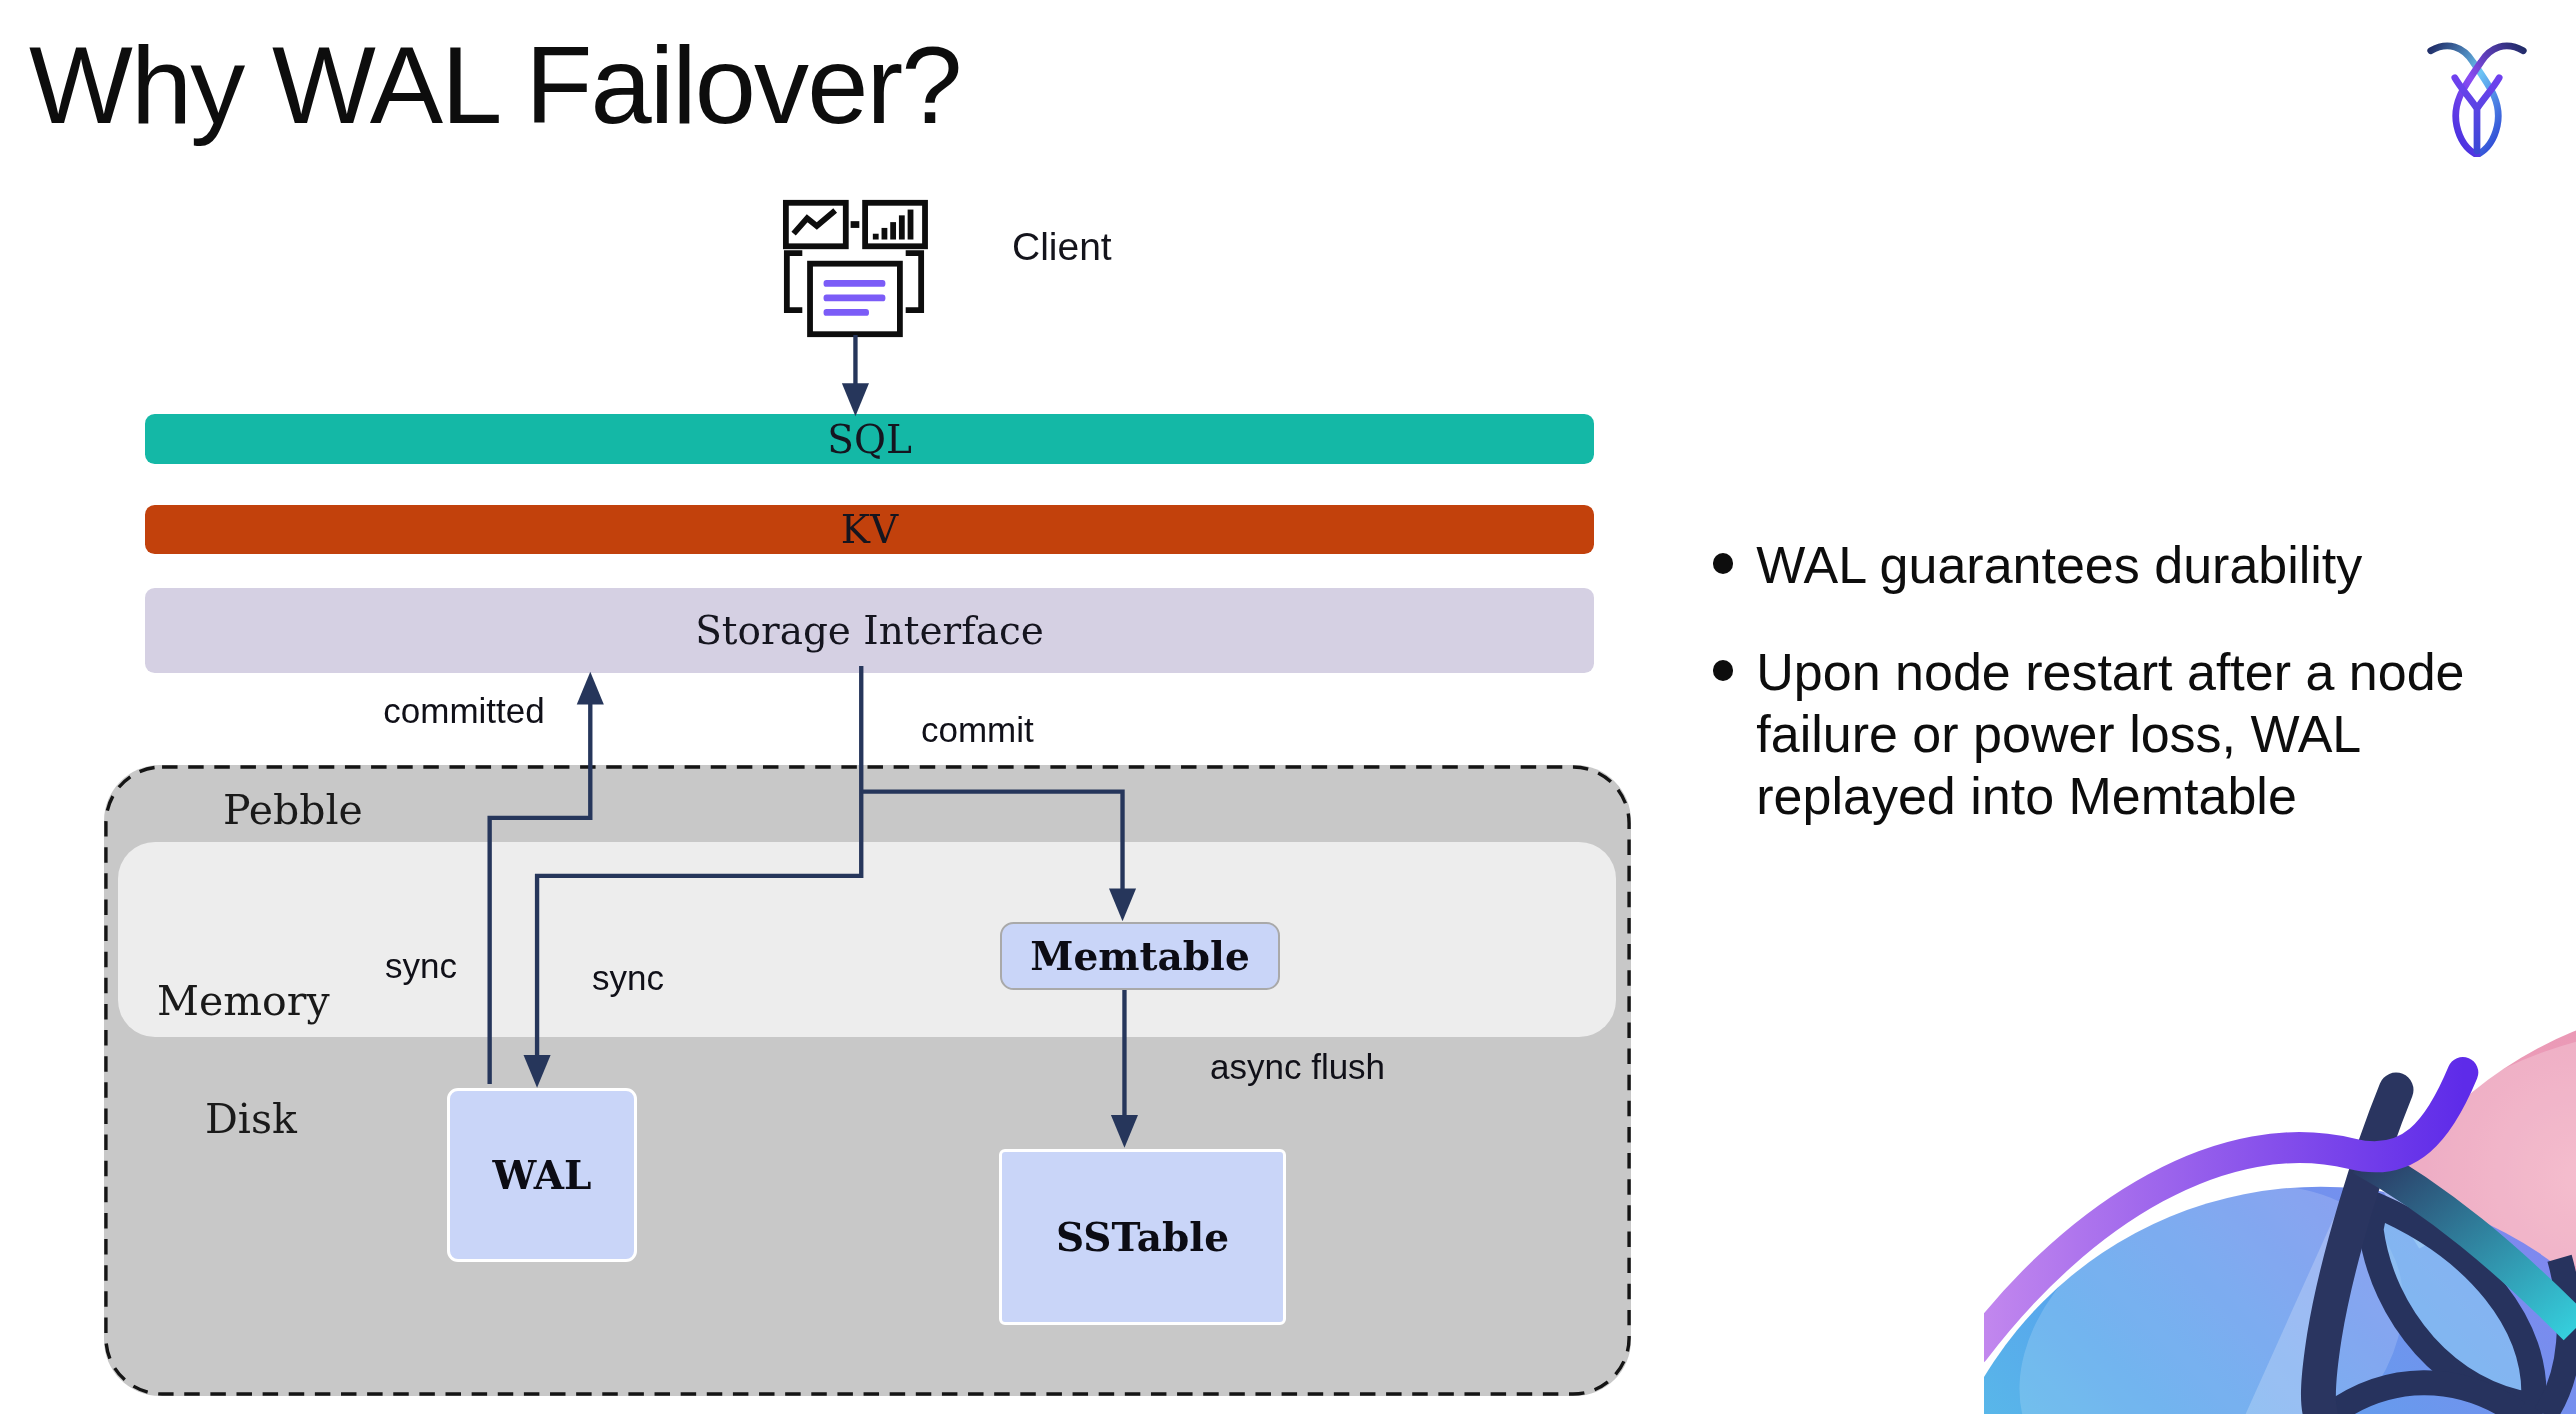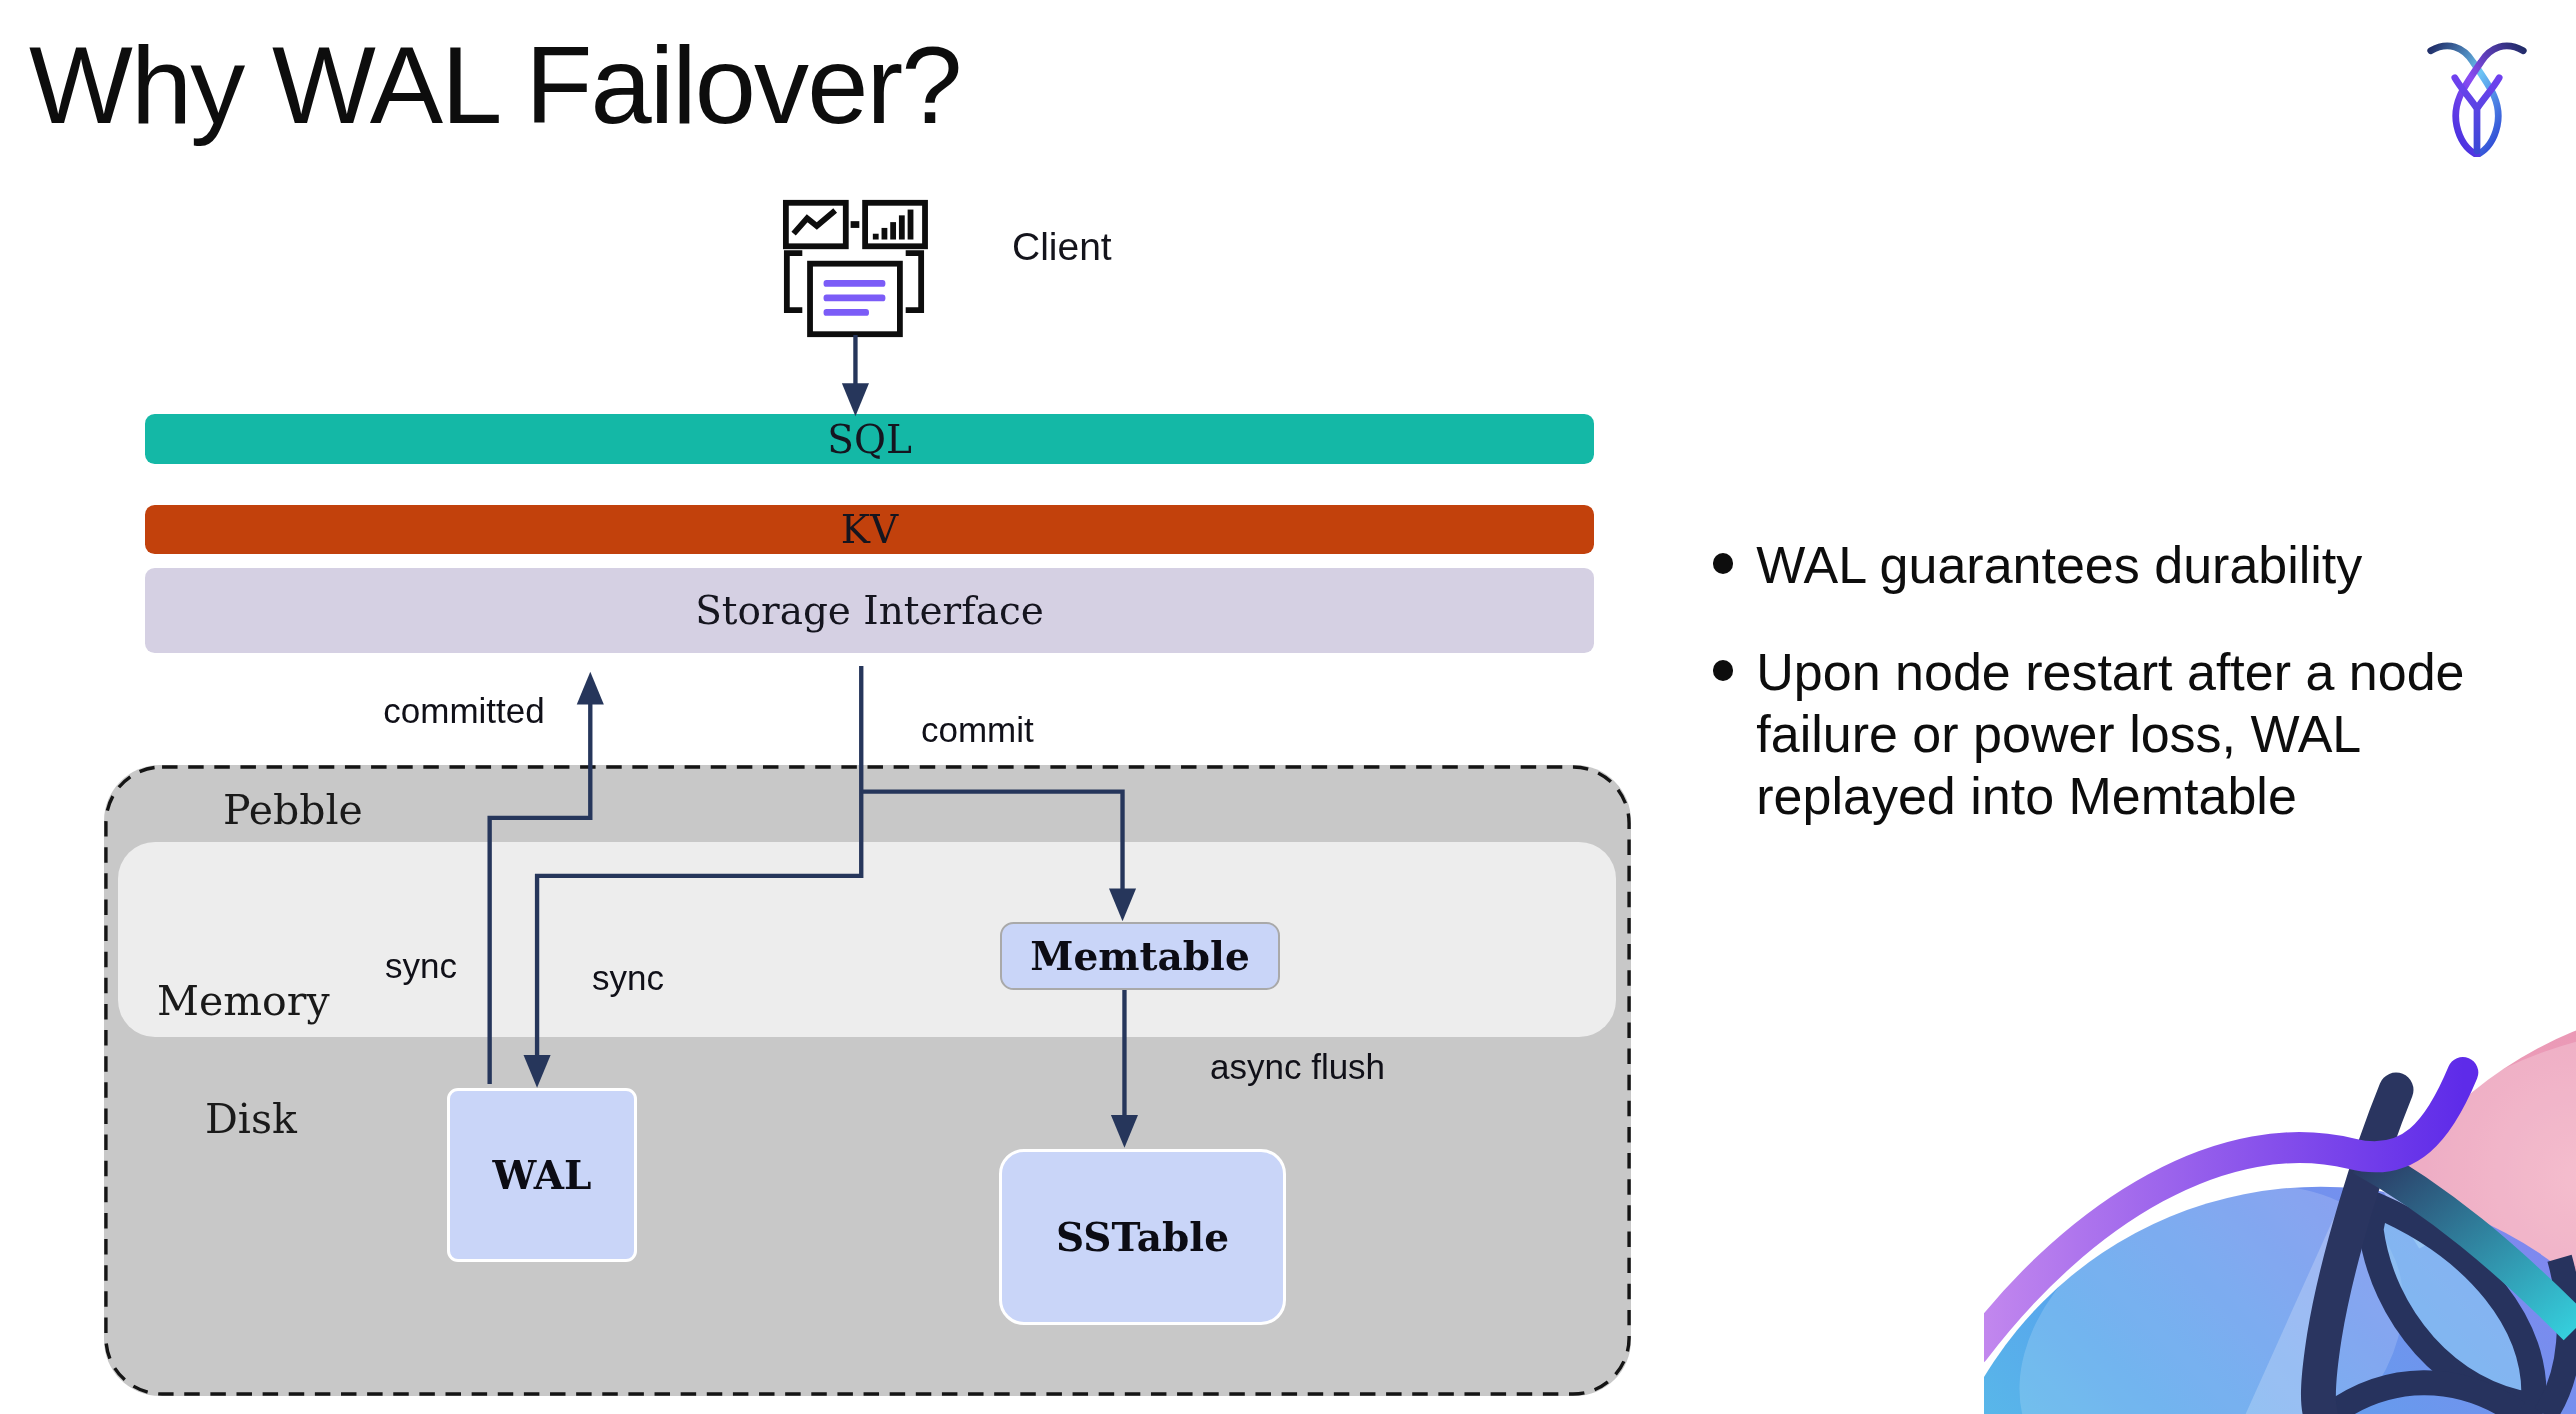--- a/index.html
+++ b/index.html
@@ -9,37 +9,37 @@
 
   
   #title{left:29px;top:21px;font-size:110px;font-weight:400;letter-spacing:-1.9px;color:#0d0d0d;
          font-family:"Liberation Sans",sans-serif;}
 
   
   .layer-bar{left:145px;width:1449px;border-radius:9.7px;display:flex;align-items:center;justify-content:center;
              font-family:"DejaVu Serif","Liberation Serif",serif;font-size:39px;color:#15151f;z-index:3;}
   #bar-sql{top:414px;height:50px;background:#14b8a6;}
   #bar-kv{top:505px;height:49px;background:#c2410c;}
-  #bar-storage{top:568px;height:85px;background:#D5D0E3;}
+  #bar-storage{top:588px;height:85px;background:#D5D0E3;}
 
   
   #pebble{left:104px;top:765px;width:1527px;height:631px;background:#C8C8C8;border-radius:56px;z-index:1;}
   #memory-band{left:118px;top:842px;width:1498px;height:195px;background:#EDEDED;border-radius:37px;z-index:2;}
 
   .zone-label{font-family:"DejaVu Serif","Liberation Serif",serif;font-size:41px;color:#1a1a1a;z-index:6;}
   #lbl-pebble{left:223px;top:786px;}
   #lbl-memory{left:157px;top:977px;}
   #lbl-disk{left:205px;top:1095px;}
 
   
   .node{background:#C9D5F8;display:flex;align-items:center;justify-content:center;
         font-family:"DejaVu Serif","Liberation Serif",serif;font-weight:bold;font-size:39px;color:#0c0c14;z-index:5;}
   #node-memtable{left:985px;top:922px;width:276px;height:64px;border:2.9px solid #A9A9A9;border-radius:13.5px;margin-left:15px;}
   #node-wal{left:447px;top:1088px;width:184px;height:168px;border:3.9px solid #ffffff;border-radius:11px;align-items:center;}
-  #node-sstable{left:999px;top:1149px;width:281px;height:170px;border:3.9px solid #ffffff;border-radius:25px;}
+  #node-sstable{left:999px;top:1149px;width:281px;height:170px;border:3.9px solid #ffffff;border-radius:6px;}
 
   
   .edge-label{font-family:"Liberation Sans",sans-serif;font-size:35px;color:#101018;z-index:6;}
   #lbl-committed{left:348px;top:691px;width:232px;text-align:center;}
   #lbl-commit{left:921px;top:710px;}
   #lbl-sync-left{left:385px;top:946px;}
   #lbl-sync-right{left:592px;top:958px;}
   #lbl-async{left:1210px;top:1047px;}
 
   #lbl-client{left:1012px;top:225px;font-size:39px;color:#14141c;z-index:6;}

